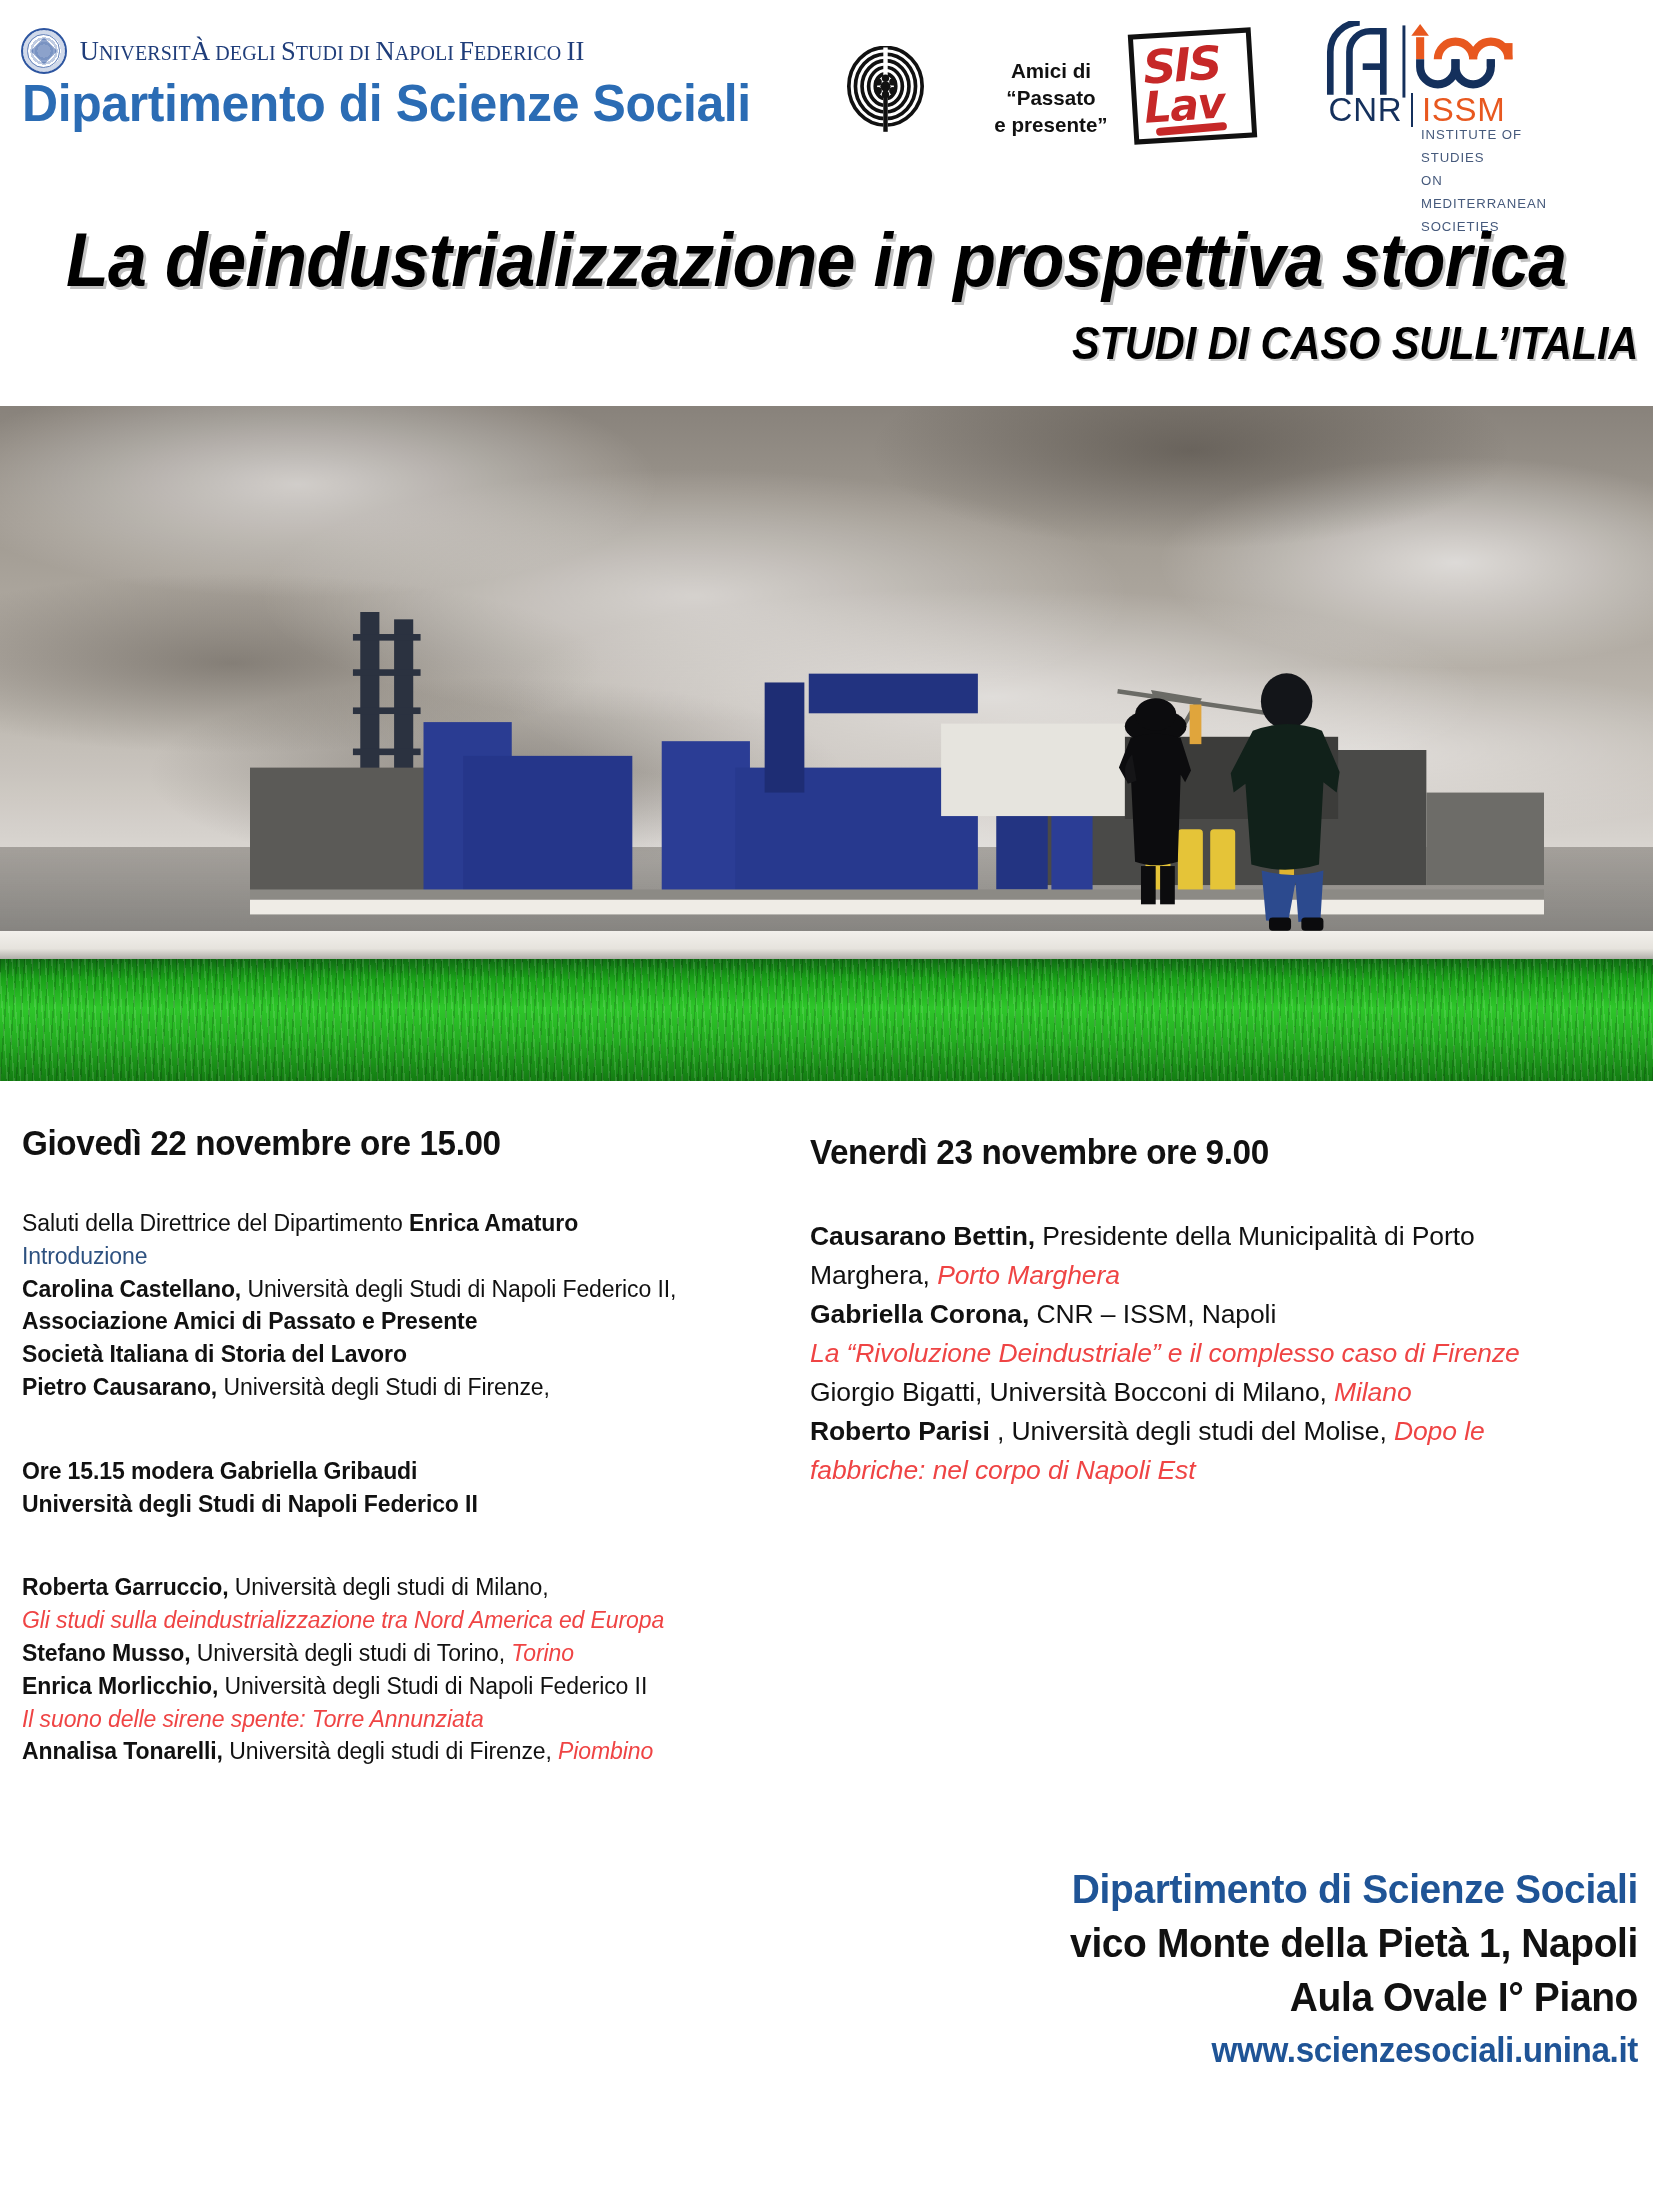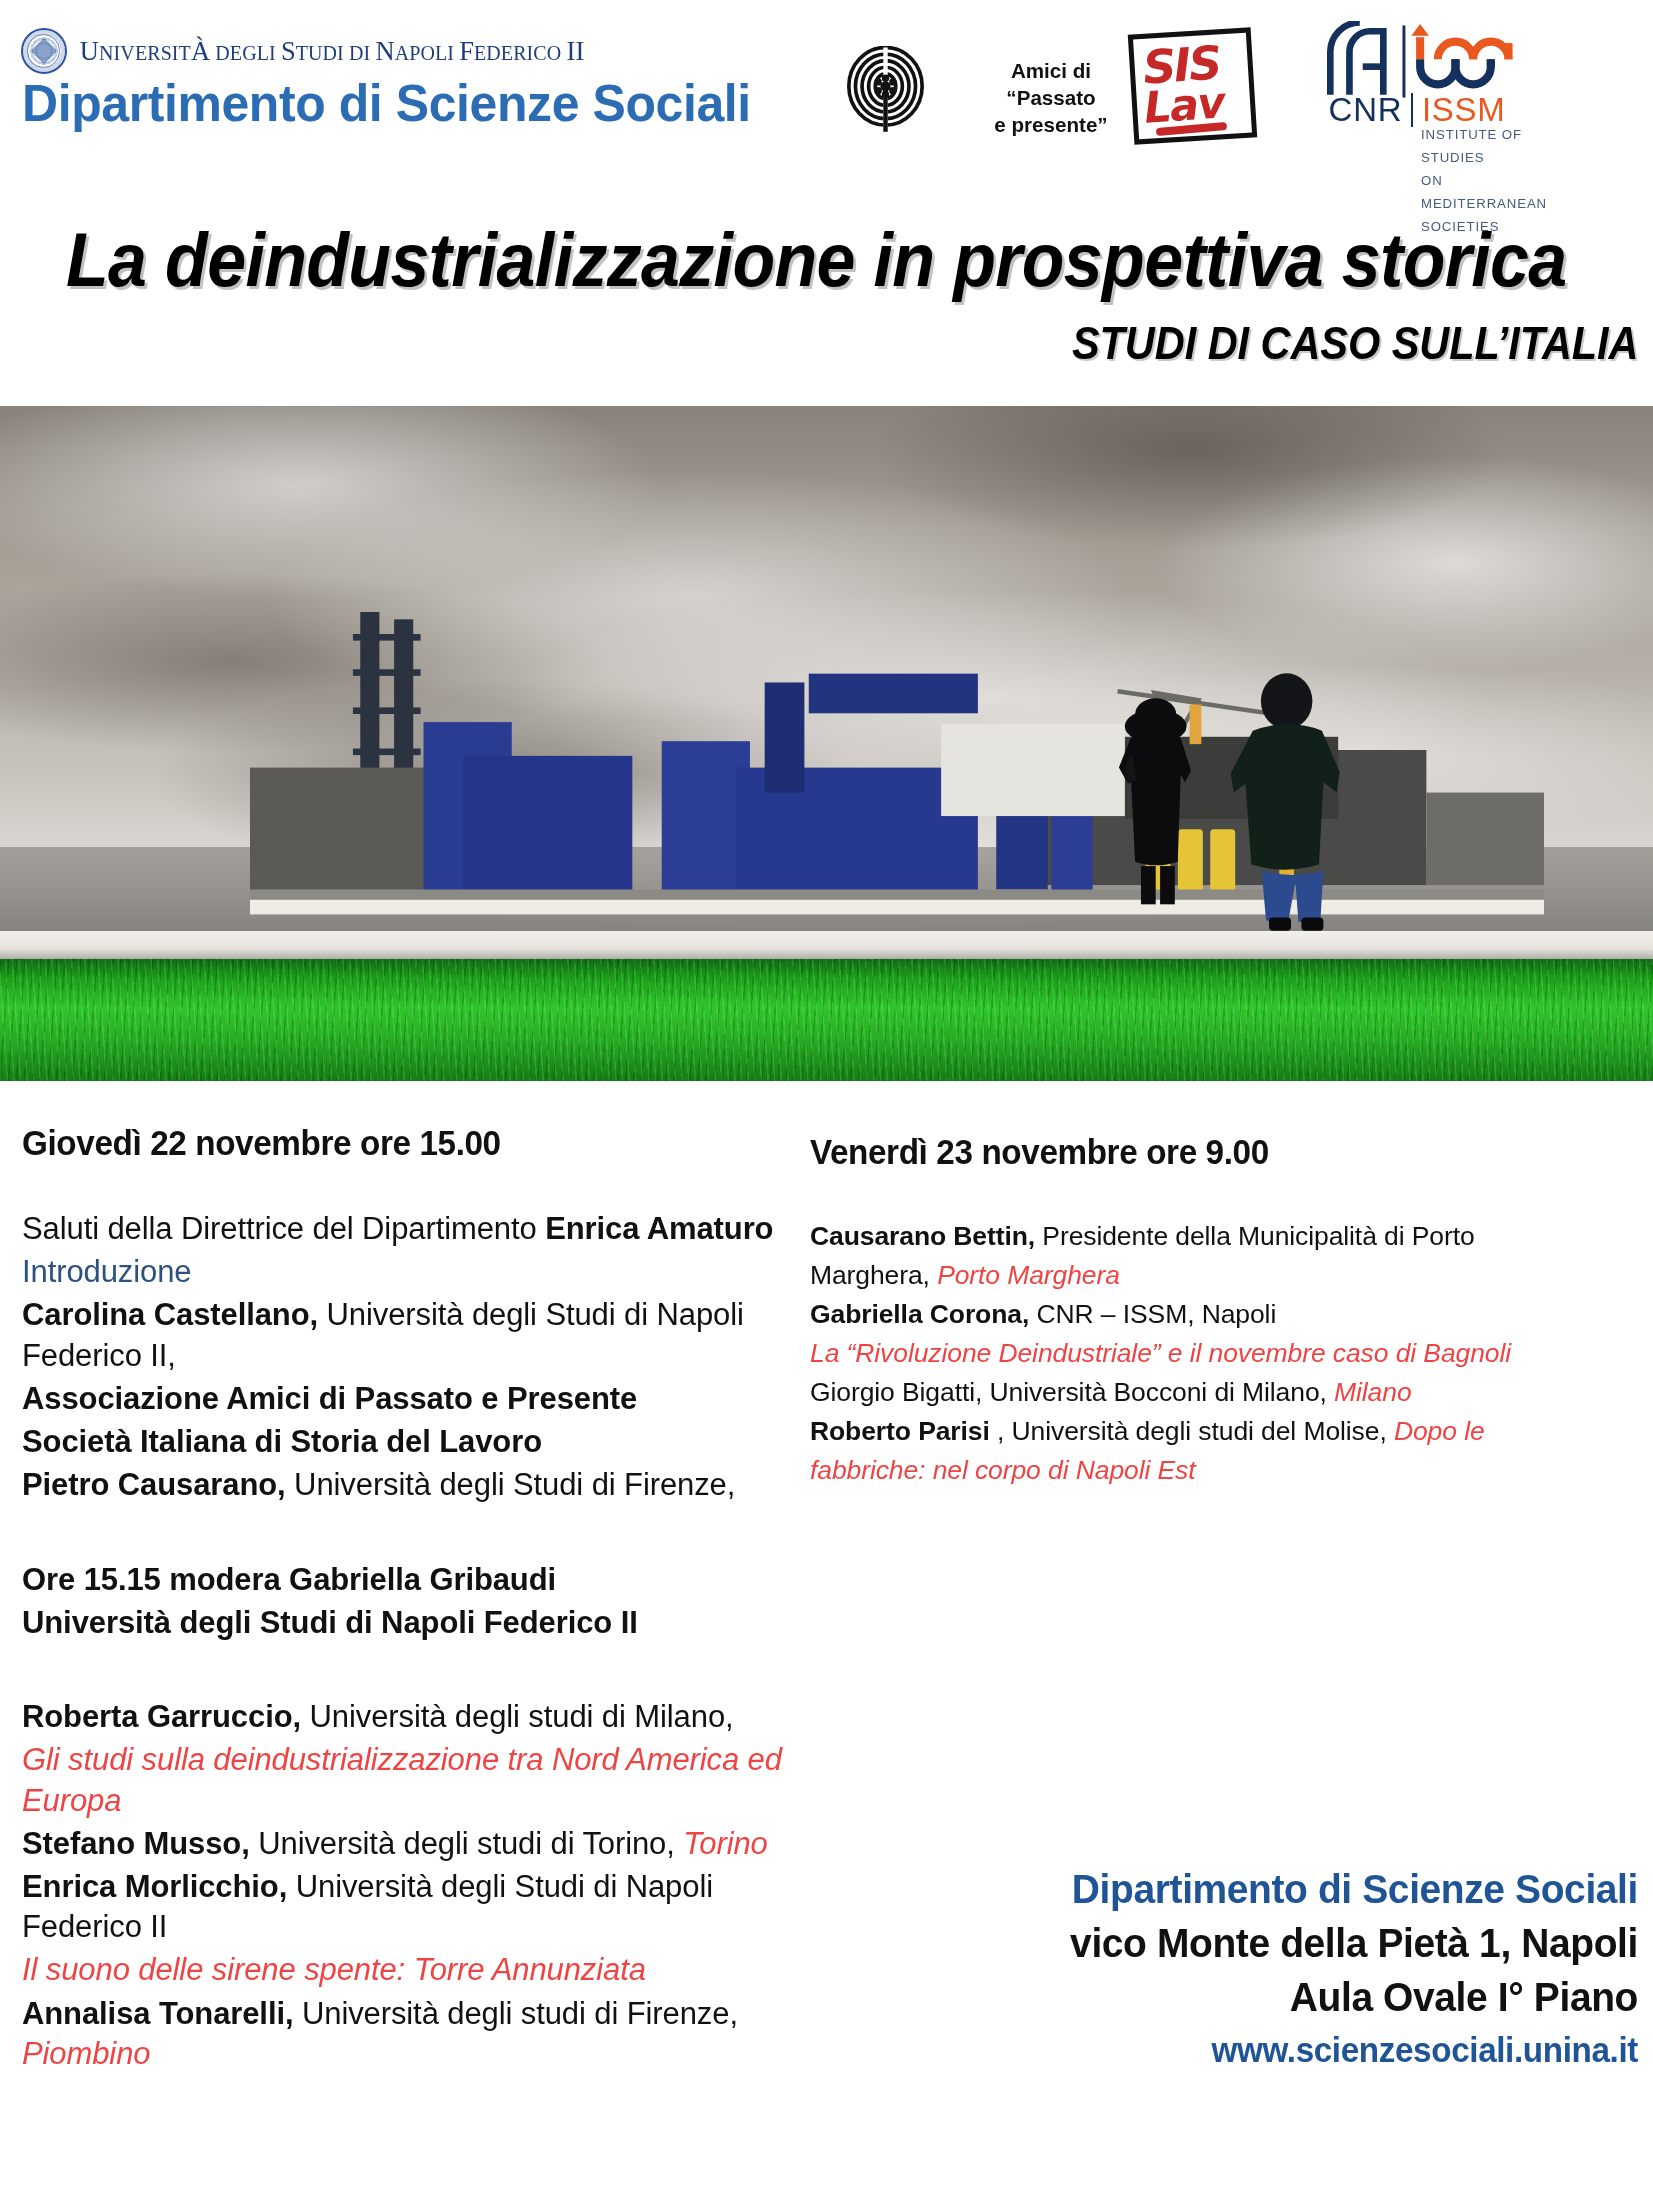--- a/index.html
+++ b/index.html
@@ -164,21 +164,21 @@
   
   .col-left { position: absolute; left: 22px; top: 1123px; width: 794px; }
   .col-right { position: absolute; left: 810px; top: 1132px; width: 816px; }
 
   .day-head {
     font-size: 35px; font-weight: bold; color: #111;
     letter-spacing: -0.4px; white-space: nowrap;
     transform: scaleX(0.95); transform-origin: left center;
   }
 
-  .entry { font-size: 31px; color: #111; line-height: 1.30; letter-spacing: -0.1px; }
+  .entry { font-size: 23px; color: #111; line-height: 1.30; letter-spacing: -0.1px; }
   .entry + .entry { margin-top: 2.9px; }
   .entry .b { font-weight: bold; }
   .entry .blue-i { color: #ef4444; font-style: italic; }
   .entry .blue { color: #2d5180; }
   .gap-lg { height: 54px; }
 
   .left-body { margin-top: 46px; }
   .right-body { margin-top: 46px; }
   .right-body .entry { font-size: 26.5px; line-height: 1.36; }
 
@@ -436,21 +436,21 @@
       <div class="entry">
         <span class="b">Causarano Bettin,</span><span> Presidente della Municipalità di Porto</span>
       </div>
       <div class="entry">
         <span>Marghera, </span><span class="blue-i">Porto Marghera</span>
       </div>
       <div class="entry">
         <span class="b">Gabriella Corona,</span><span> CNR – ISSM, Napoli</span>
       </div>
       <div class="entry">
-        <span class="blue-i">La “Rivoluzione Deindustriale” e il novembre caso di Bagnoli</span>
+        <span class="blue-i">La “Rivoluzione Deindustriale” e il complesso caso di Firenze</span>
       </div>
       <div class="entry">
         <span>Giorgio Bigatti, Università Bocconi di Milano,  </span><span class="blue-i">Milano</span>
       </div>
       <div class="entry">
         <span class="b">Roberto Parisi</span><span> , Università degli studi del Molise, </span><span class="blue-i">Dopo le</span>
       </div>
       <div class="entry">
         <span class="blue-i">fabbriche: nel corpo di Napoli Est</span>
       </div>

